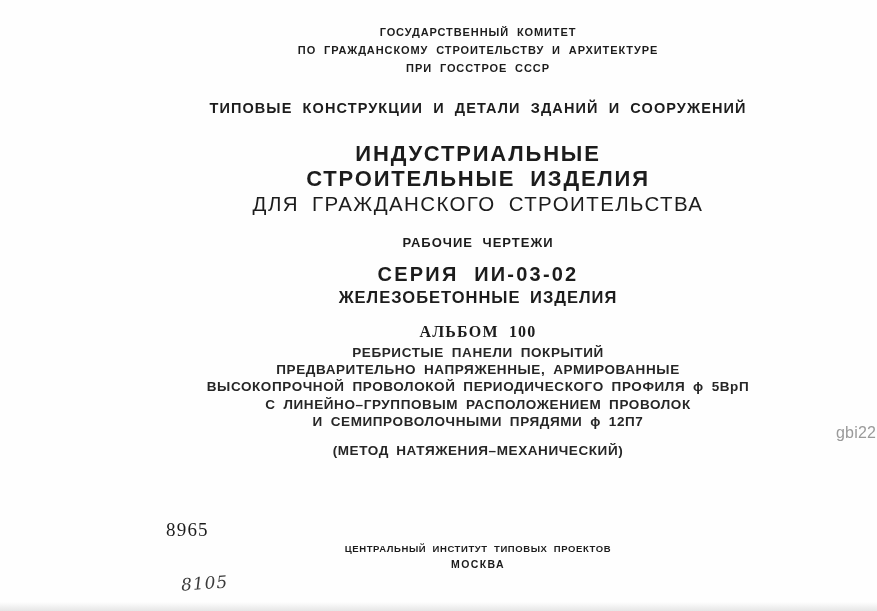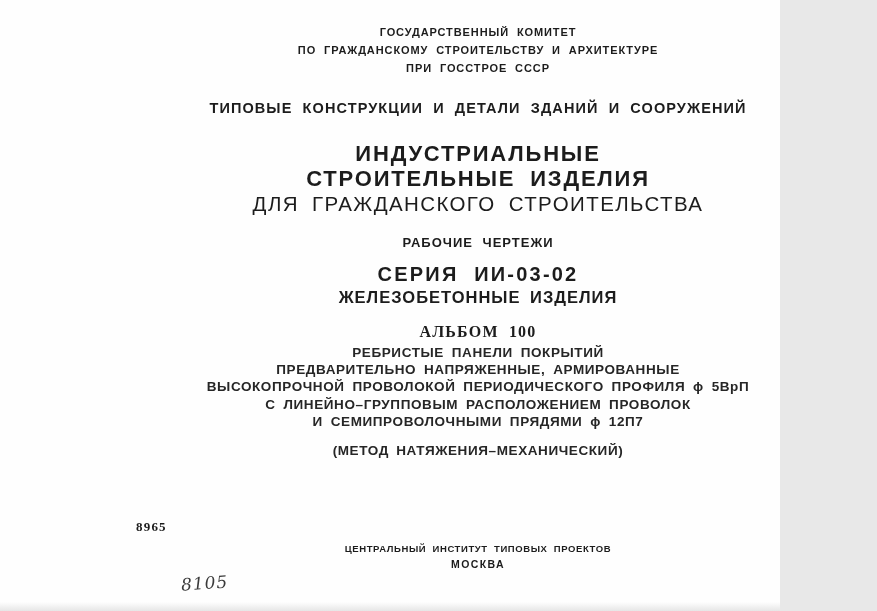--- a/index.html
+++ b/index.html
@@ -1,18 +1,18 @@
 <!DOCTYPE html>
 <html><head>
 <meta charset="utf-8">
 <style>
   html, body { margin: 0; padding: 0; background: #e8e8e8; }
   .page {
     position: relative;
-    width: 780px;
+    width: 877px;
     height: 611px;
     background: #fefefe;
     overflow: hidden;
     font-family: "Liberation Sans", sans-serif;
     color: #1c1c1c;
   }
   
   .centered-layer {
     position: absolute;
     left: 72px;
@@ -110,25 +110,25 @@
     word-spacing: 3px;
   }
   .city {
     top: 558px;
     font-size: 10.5px;
     font-weight: bold;
     letter-spacing: 1.4px;
   }
   .order-number {
     position: absolute;
-    left: 136px;
+    left: 166px;
     top: 519px;
     font-family: "Liberation Serif", serif;
-    font-size: 13px;
-    font-weight: bold;
+    font-size: 19px;
+    font-weight: normal;
     letter-spacing: 1.2px;
   }
   .handwritten-number {
     position: absolute;
     left: 181px;
     top: 573px;
     font-family: "DejaVu Serif", serif;
     font-style: italic;
     font-size: 17px;
     color: #3a3a3a;

